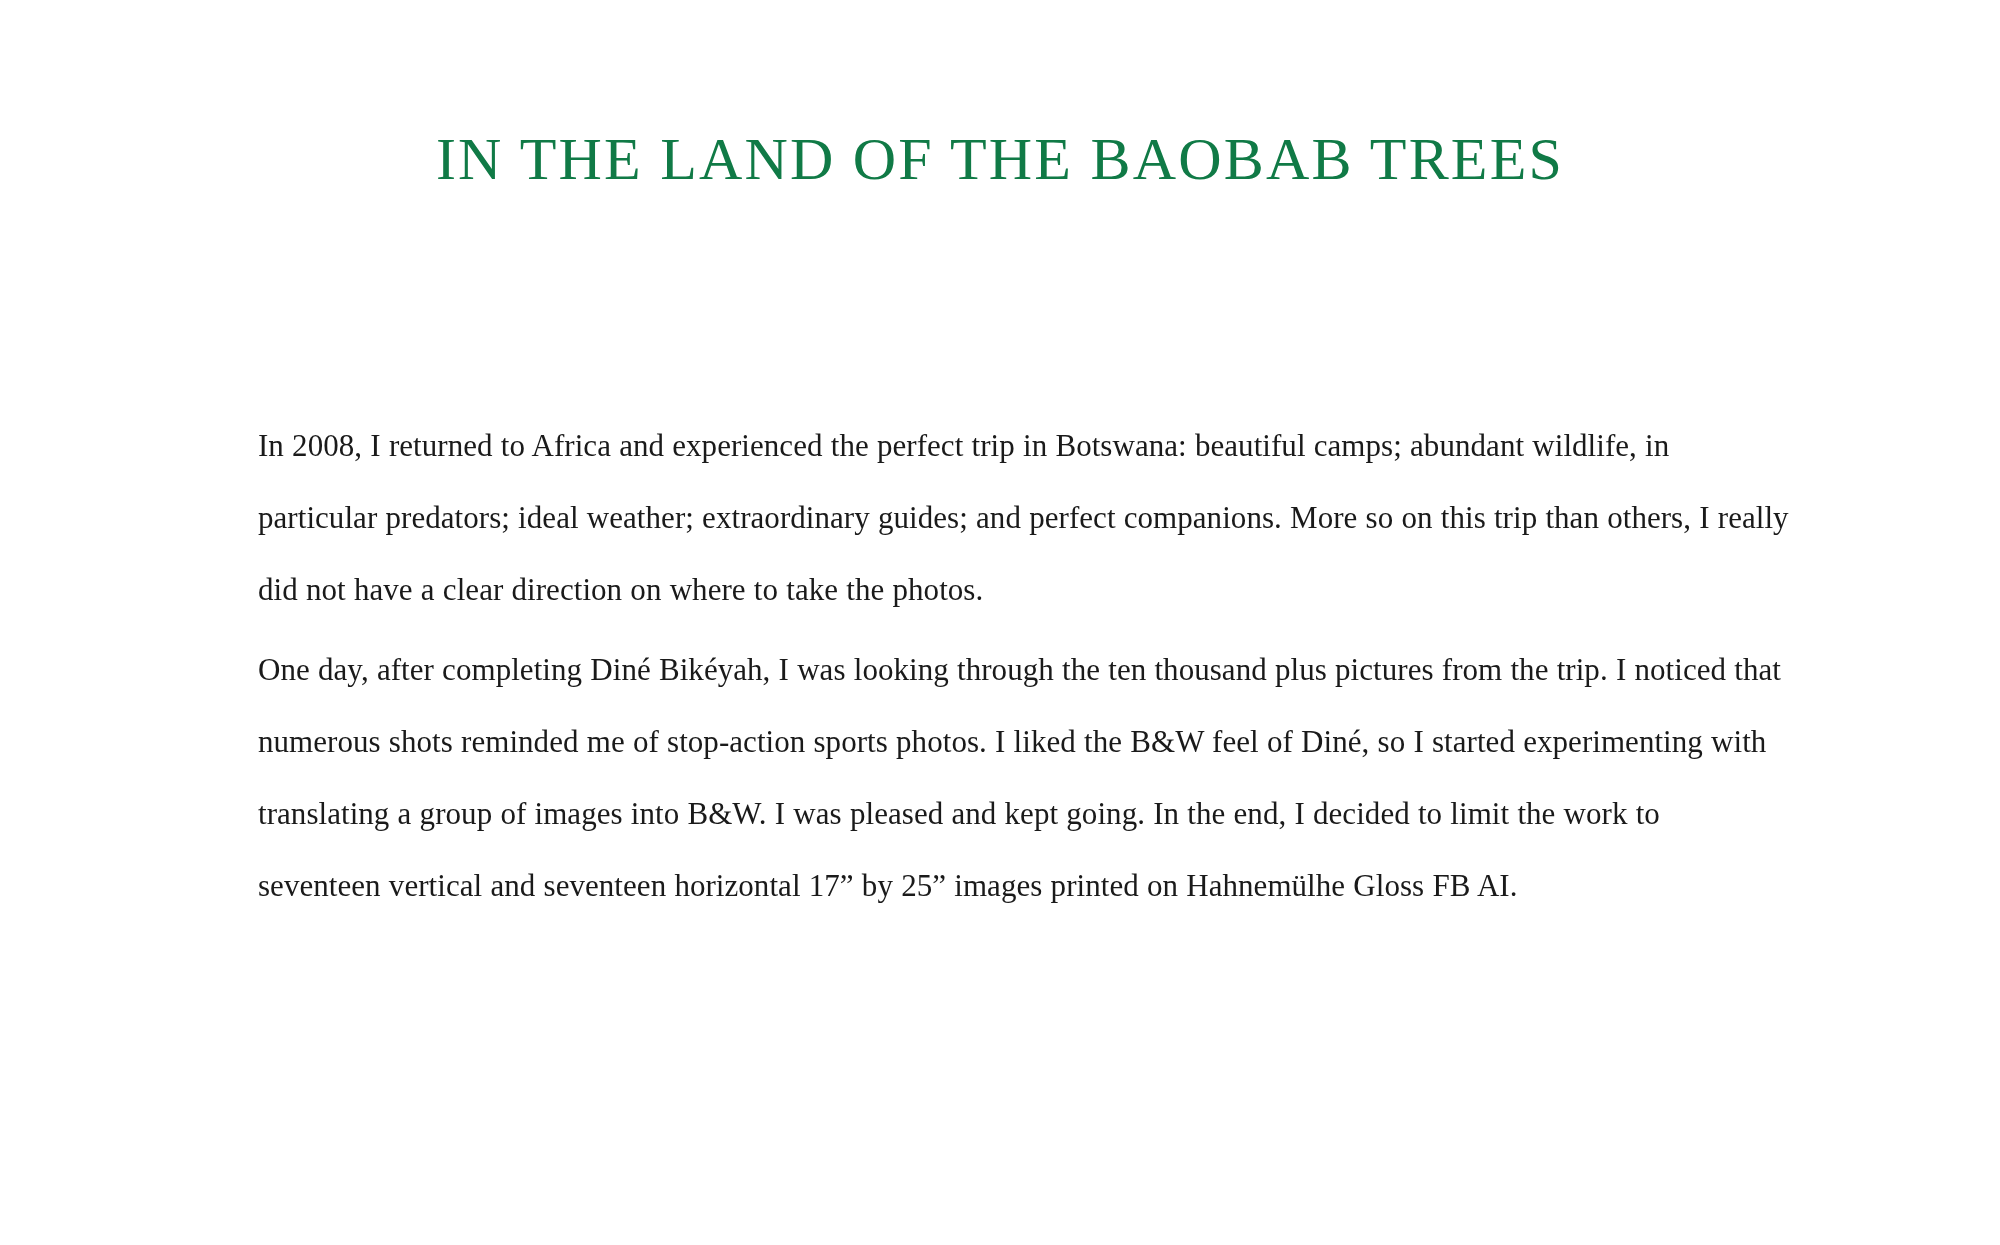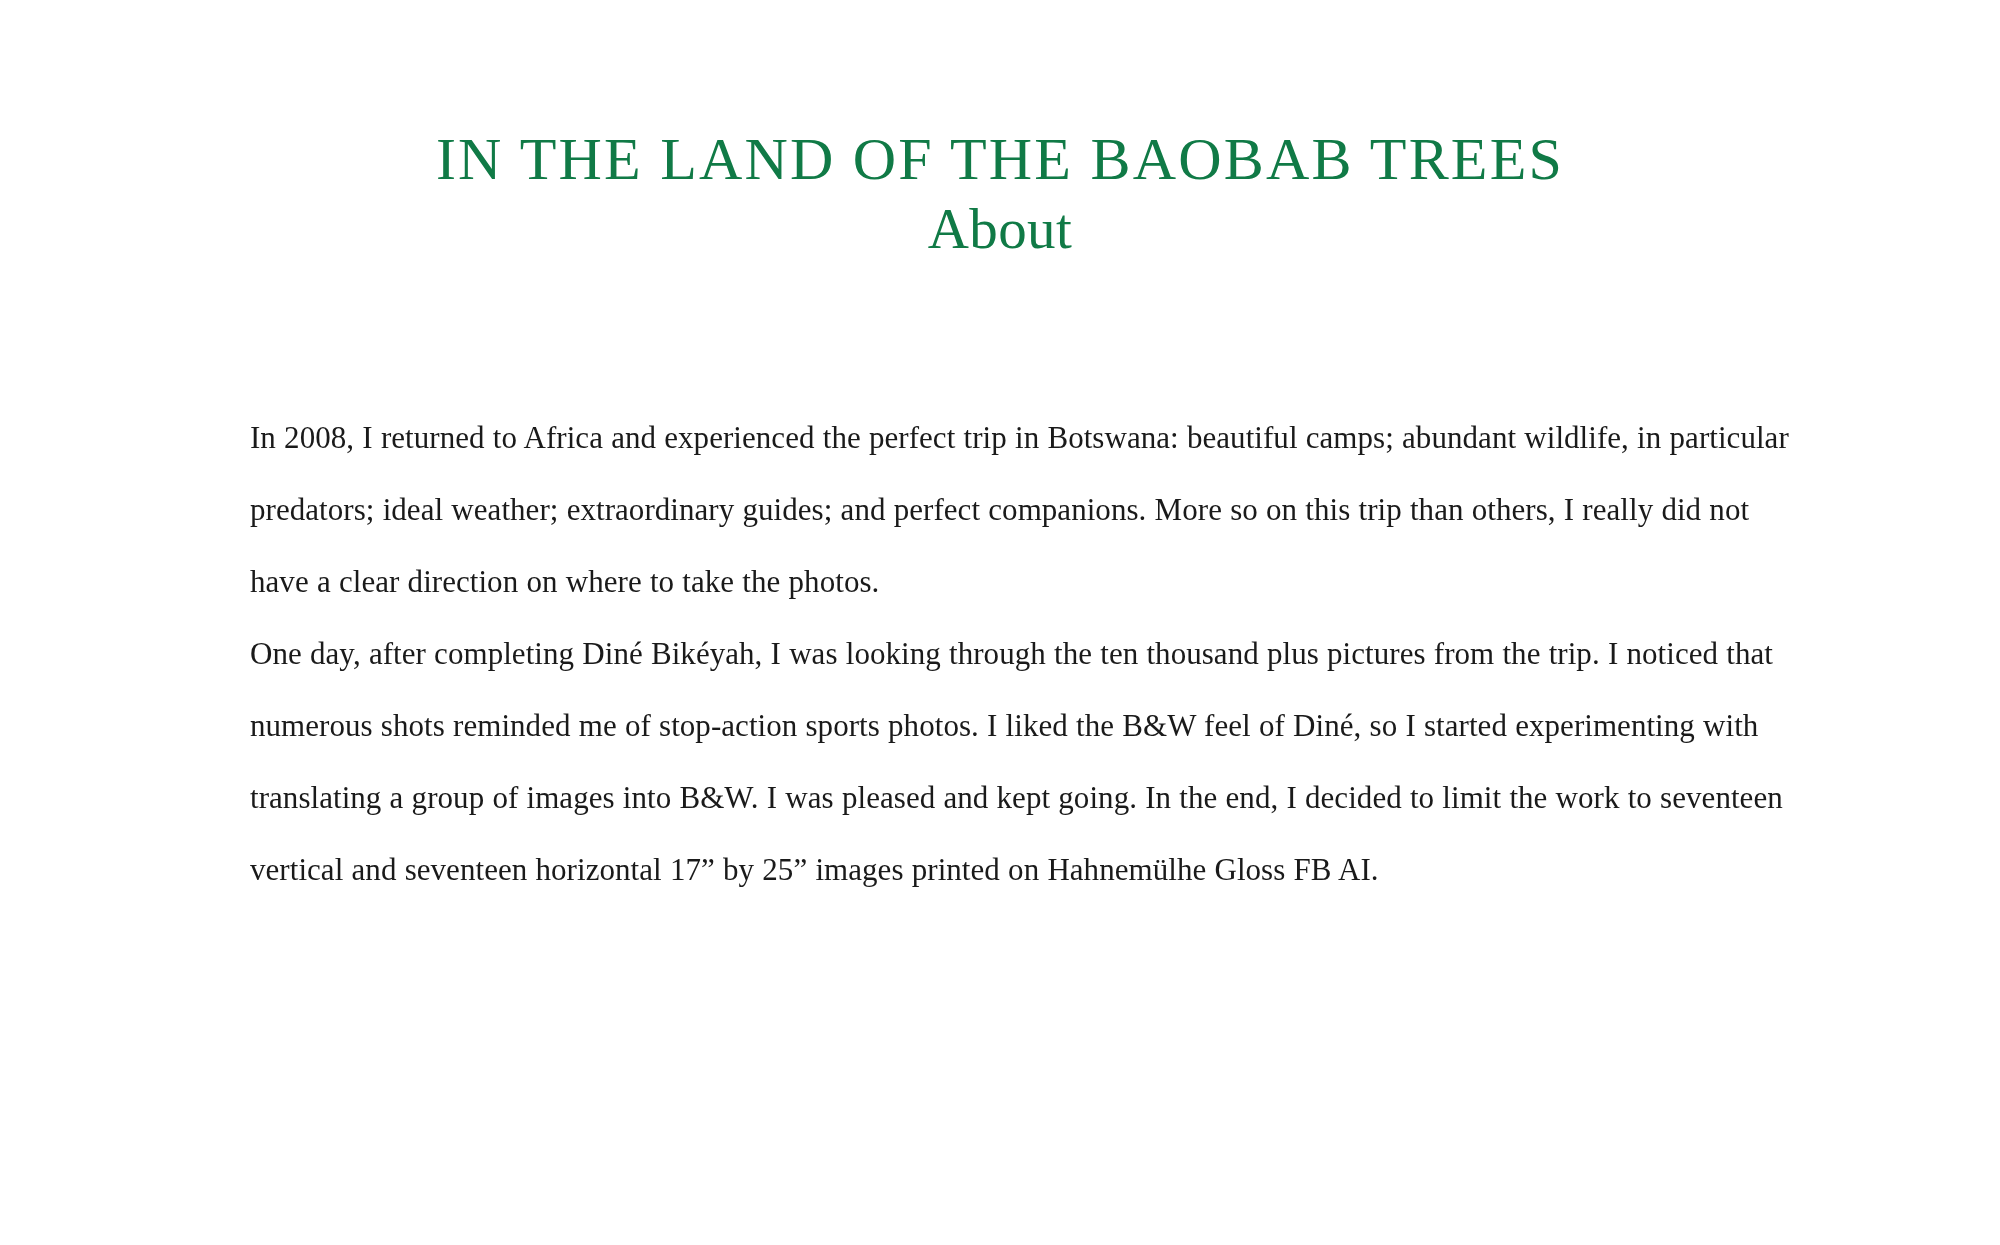--- a/index.html
+++ b/index.html
@@ -54,39 +54,38 @@
   }
 
   
   .body-column {
     position: absolute;
     left: 250px;
     top: 402px;
     width: 1548px;
   }
   .body-paragraph {
-    margin: 0;
+    margin: 8px;
     font-family: "Liberation Serif", "DejaVu Serif", serif;
     font-size: 31px;
     line-height: 72px;
     color: #1a1a1a;
     text-align: left;
     letter-spacing: 0.05px;
     word-spacing: 0.4px;
     hyphens: none;
   }
 </style>
 </head>
 <body>
 
 <div class="page">
 
   <div class="heading-block">
     <h1 class="doc-title">IN THE LAND OF THE BAOBAB TREES</h1>
-    <h2 class="doc-subtitle">About</h2>
   </div>
 
   <div class="body-column">
     <p class="body-paragraph">In 2008, I returned to Africa and experienced the perfect trip in Botswana: beautiful camps; abundant wildlife, in particular predators; ideal weather; extraordinary guides; and perfect companions. More so on this trip than others, I really did not have a clear direction on where to take the photos.</p>
     <p class="body-paragraph">One day, after completing Diné Bikéyah, I was looking through the ten thousand plus pictures from the trip. I noticed that numerous shots reminded me of stop-action sports photos.  I liked the B&amp;W feel of Diné, so I started experimenting with translating a group of images into B&amp;W.  I was pleased and kept going. In the end, I decided to limit the work to seventeen vertical and seventeen horizontal 17” by 25” images printed on Hahnemülhe Gloss FB AI.</p>
   </div>
 
 </div>
 
 </body></html>

